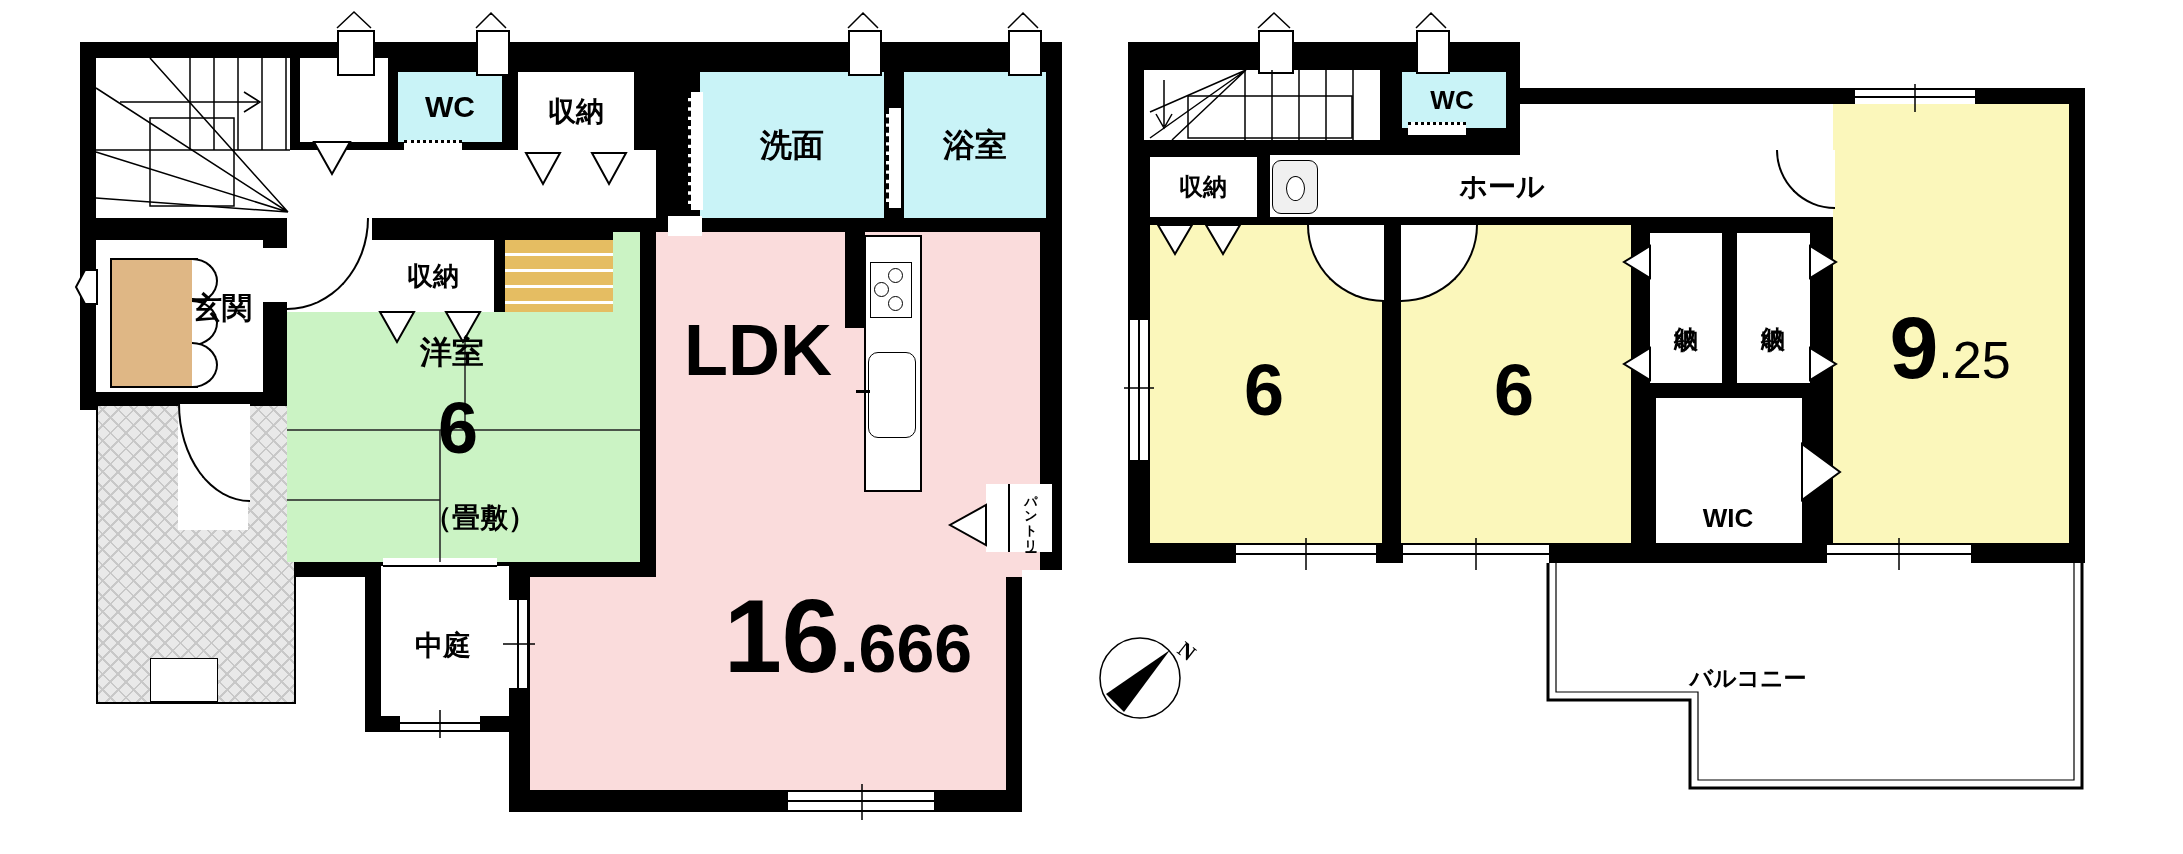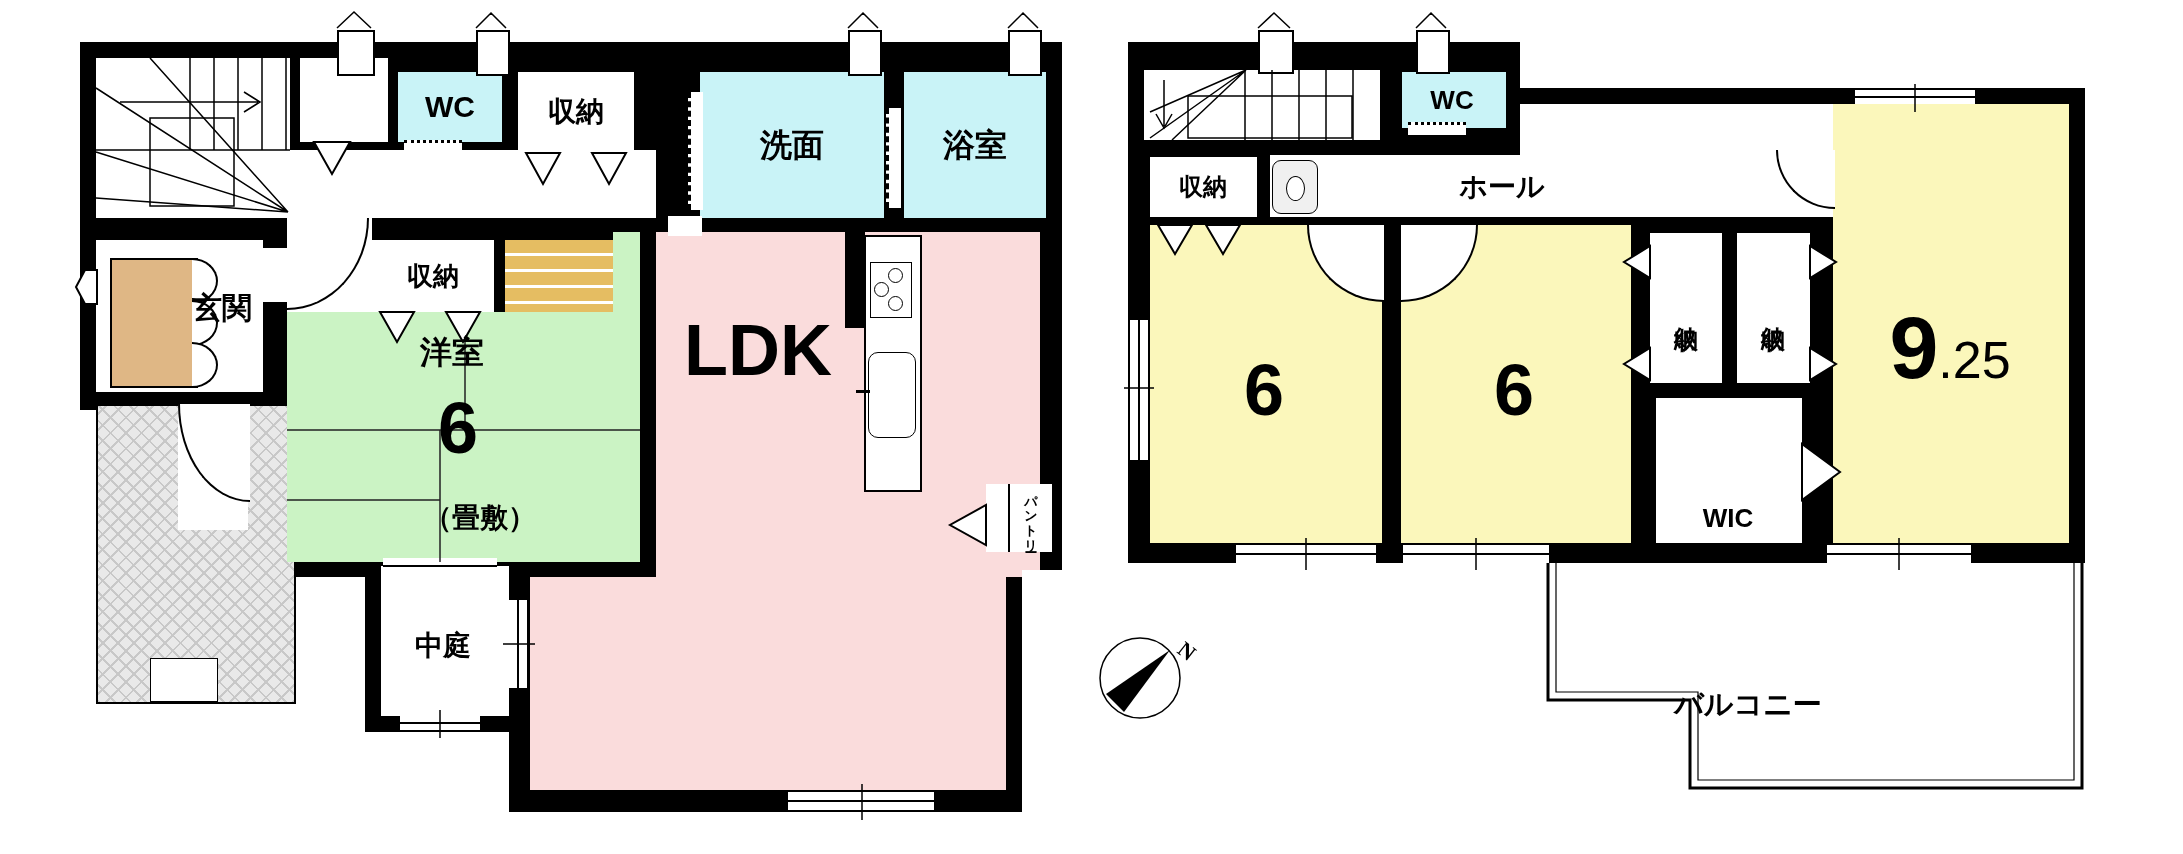--- a/index.html
+++ b/index.html
@@ -186,30 +186,34 @@
   <div class="label" style="left:450px;top:107px;font-size:30px;">WC</div>
   <div class="label" style="left:576px;top:112px;font-size:28px;">収納</div>
   <div class="label" style="left:792px;top:145px;font-size:32px;">洗面</div>
   <div class="label" style="left:975px;top:145px;font-size:32px;">浴室</div>
   <div class="label" style="left:222px;top:308px;font-size:30px;">玄関</div>
   <div class="label" style="left:433px;top:276px;font-size:26px;">収納</div>
   <div class="label" style="left:452px;top:352px;font-size:32px;">洋室</div>
   <div class="label" style="left:458px;top:428px;font-size:72px;">6</div>
   <div class="label" style="left:480px;top:518px;font-size:28px;">（畳敷）</div>
   <div class="label" style="left:758px;top:350px;font-size:72px;">LDK</div>
+  <div class="label numpair" style="left:848px;top:640px;">
+    <span style="font-size:104px;font-weight:bold;">16</span>
+      <span style="font-size:68px;font-weight:bold;">.666</span>
+  </div>
   <div class="label" style="left:443px;top:646px;font-size:28px;">中庭</div>
   <div class="label vlabel" style="left:1031px;top:516px;font-size:13px;">パントリー</div>
 
   <div class="label" style="left:1452px;top:100px;font-size:26px;">WC</div>
   <div class="label" style="left:1203px;top:187px;font-size:24px;">収納</div>
   <div class="label" style="left:1502px;top:187px;font-size:28px;">ホール</div>
   <div class="label" style="left:1264px;top:390px;font-size:72px;">6</div>
   <div class="label" style="left:1514px;top:390px;font-size:72px;">6</div>
   <div class="label vlabel" style="left:1686px;top:308px;font-size:24px;">収納</div>
   <div class="label vlabel" style="left:1773px;top:308px;font-size:24px;">収納</div>
   <div class="label numpair" style="left:1950px;top:352px;">
     <span style="font-size:88px;font-weight:bold;">9</span>
       <span style="font-size:52px;font-weight:normal;">.25</span>
   </div>
   <div class="label" style="left:1728px;top:470px;font-size:26px;margin-top:48px;">WIC</div>
-  <div class="label" style="left:1748px;top:704px;font-size:29px;">バルコニー</div>
+  <div class="label" style="left:1748px;top:678px;font-size:23px;">バルコニー</div>
 
 </div>
 
 </body></html>

